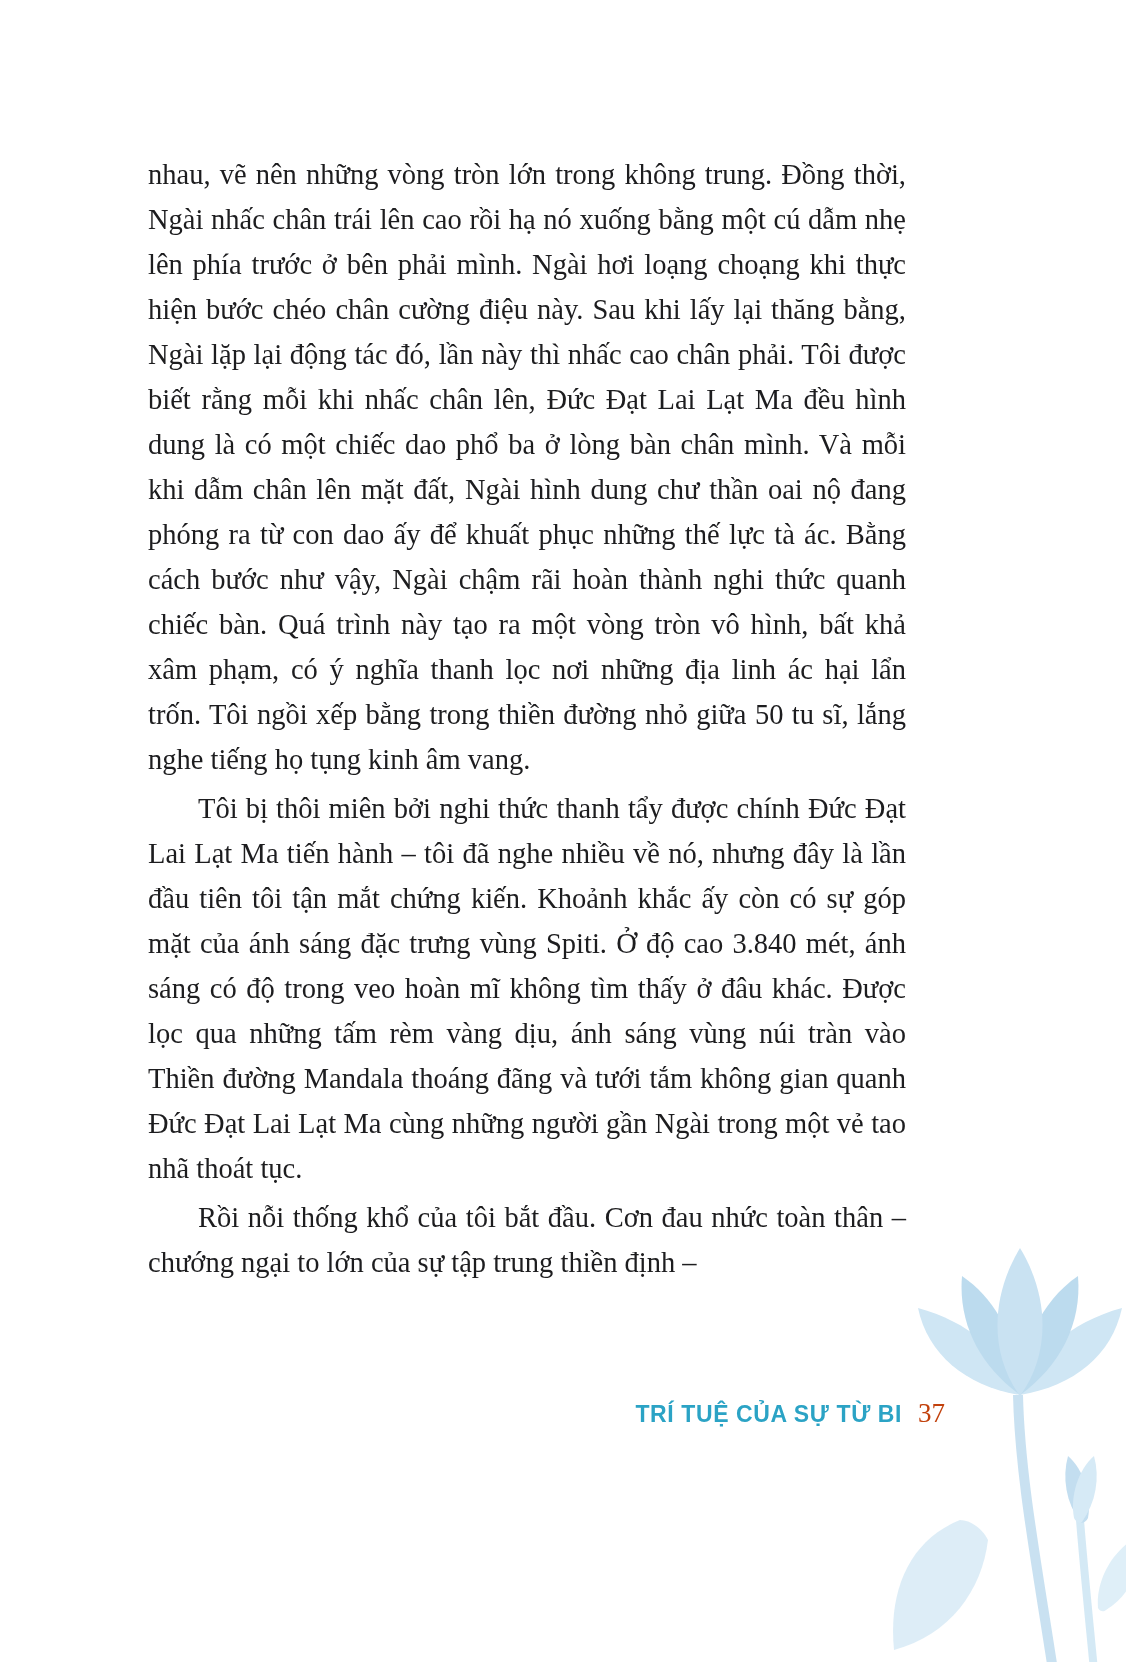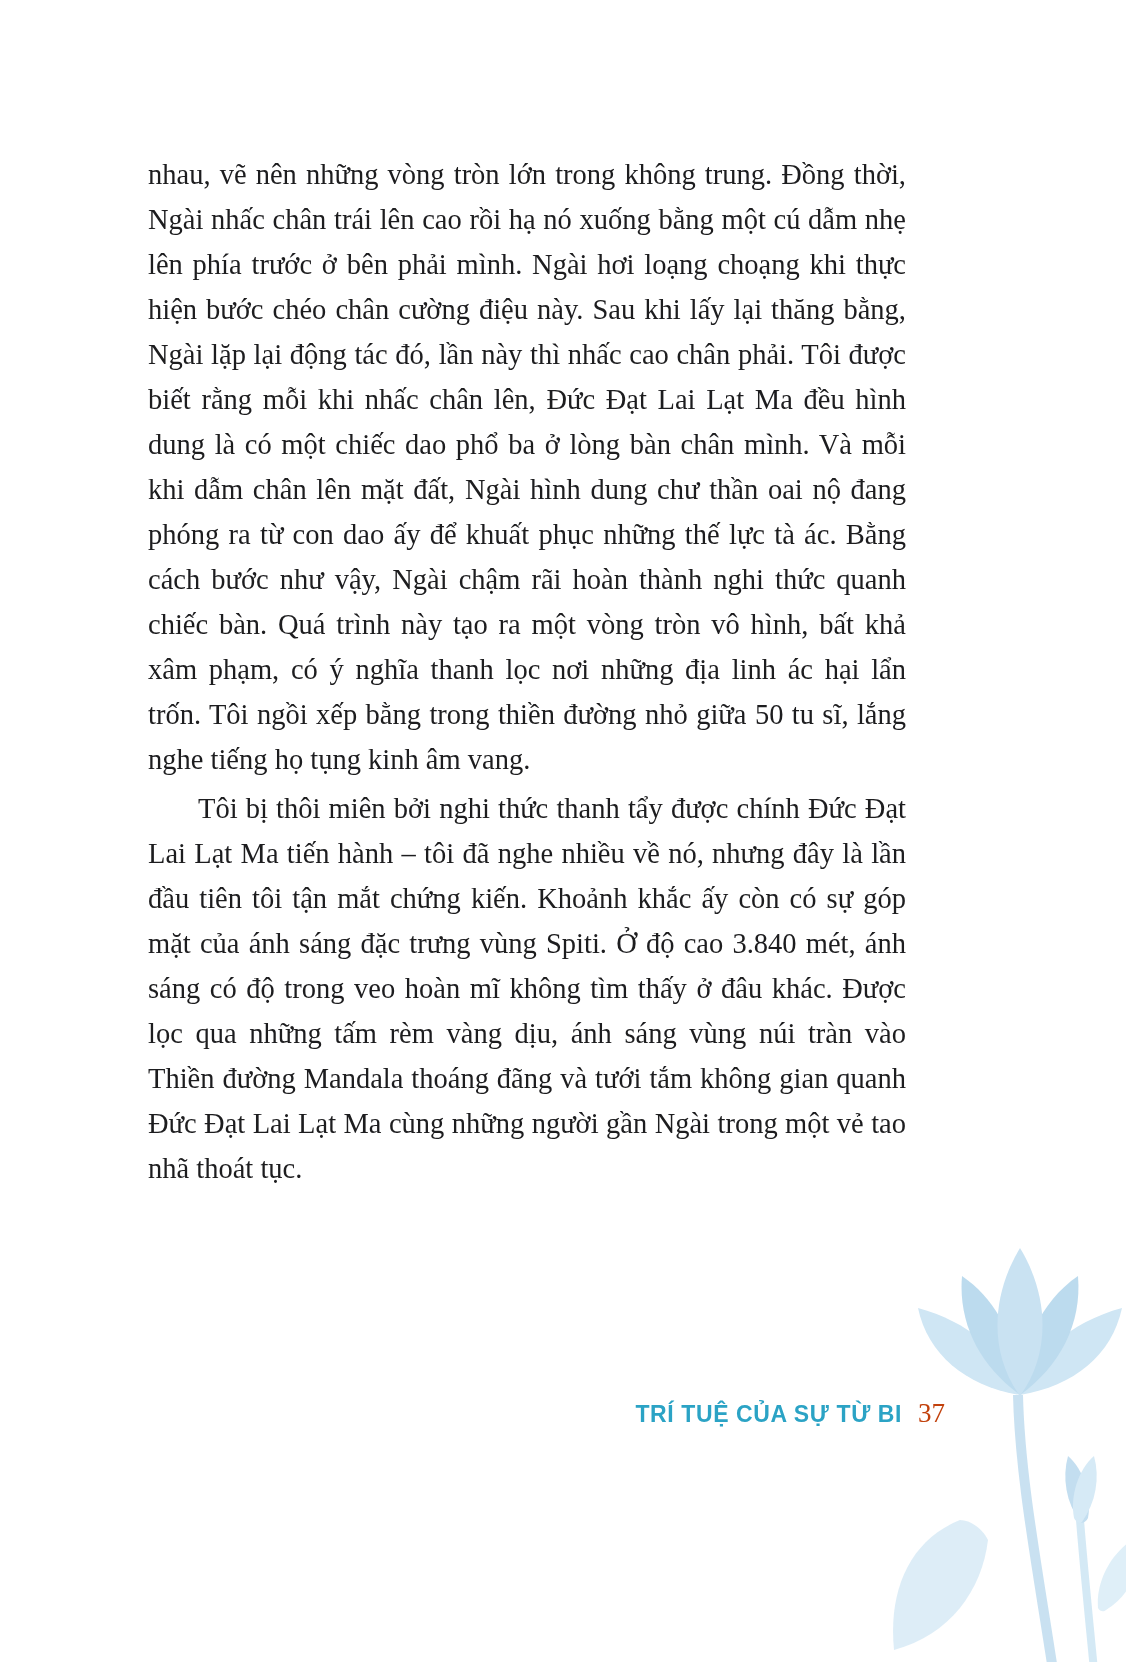--- a/index.html
+++ b/index.html
@@ -61,20 +61,21 @@
   }
 </style>
 </head>
 <body>
 
 <div class="page">
 
   <div class="text-block" style="color: rgb(29, 29, 31);">
     <p class="para first">nhau, vẽ nên những vòng tròn lớn trong không trung. Đồng thời, Ngài nhấc chân trái lên cao rồi hạ nó xuống bằng một cú dẫm nhẹ lên phía trước ở bên phải mình. Ngài hơi loạng choạng khi thực hiện bước chéo chân cường điệu này. Sau khi lấy lại thăng bằng, Ngài lặp lại động tác đó, lần này thì nhấc cao chân phải. Tôi được biết rằng mỗi khi nhấc chân lên, Đức Đạt Lai Lạt Ma đều hình dung là có một chiếc dao phổ ba ở lòng bàn chân mình. Và mỗi khi dẫm chân lên mặt đất, Ngài hình dung chư thần oai nộ đang phóng ra từ con dao ấy để khuất phục những thế lực tà ác. Bằng cách bước như vậy, Ngài chậm rãi hoàn thành nghi thức quanh chiếc bàn. Quá trình này tạo ra một vòng tròn vô hình, bất khả xâm phạm, có ý nghĩa thanh lọc nơi những địa linh ác hại lẩn trốn. Tôi ngồi xếp bằng trong thiền đường nhỏ giữa 50 tu sĩ, lắng nghe tiếng họ tụng kinh âm vang.</p>
     <p class="para">Tôi bị thôi miên bởi nghi thức thanh tẩy được chính Đức Đạt Lai Lạt Ma tiến hành – tôi đã nghe nhiều về nó, nhưng đây là lần đầu tiên tôi tận mắt chứng kiến. Khoảnh khắc ấy còn có sự góp mặt của ánh sáng đặc trưng vùng Spiti. Ở độ cao 3.840 mét, ánh sáng có độ trong veo hoàn mĩ không tìm thấy ở đâu khác. Được lọc qua những tấm rèm vàng dịu, ánh sáng vùng núi tràn vào Thiền đường Mandala thoáng đãng và tưới tắm không gian quanh Đức Đạt Lai Lạt Ma cùng những người gần Ngài trong một vẻ tao nhã thoát tục.</p>
+    <p class="para">Rồi nỗi thống khổ của tôi bắt đầu. Cơn đau nhức toàn thân – chướng ngại to lớn của sự tập trung thiền định –</p>
   </div>
 
   <div class="footer">
     <span class="running-title" style="color: rgb(43, 163, 197);">TRÍ TUỆ CỦA SỰ TỪ BI</span>
     <span class="page-number">37</span>
   </div>
 
   <svg class="lotus" width="270" height="500" viewBox="0 0 270 500" xmlns="http://www.w3.org/2000/svg" aria-hidden="true">
 
     <path d="M148 205 C150 290 168 380 186 500" fill="none" stroke="#c3def0" stroke-width="10" opacity="0.9"></path>

